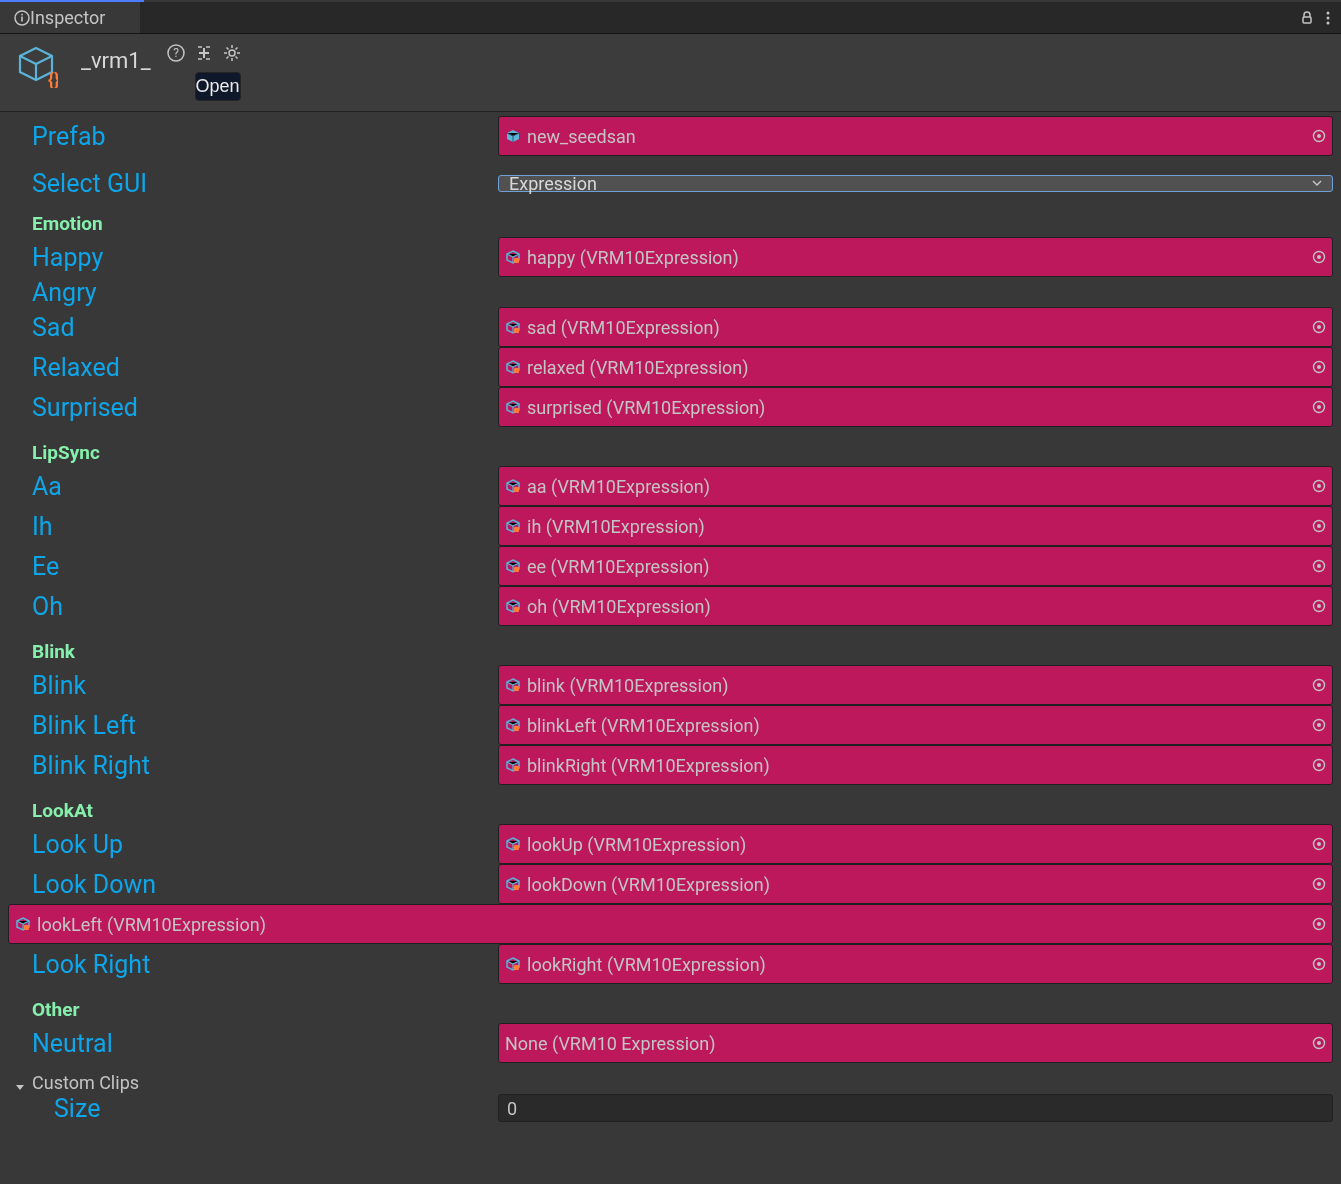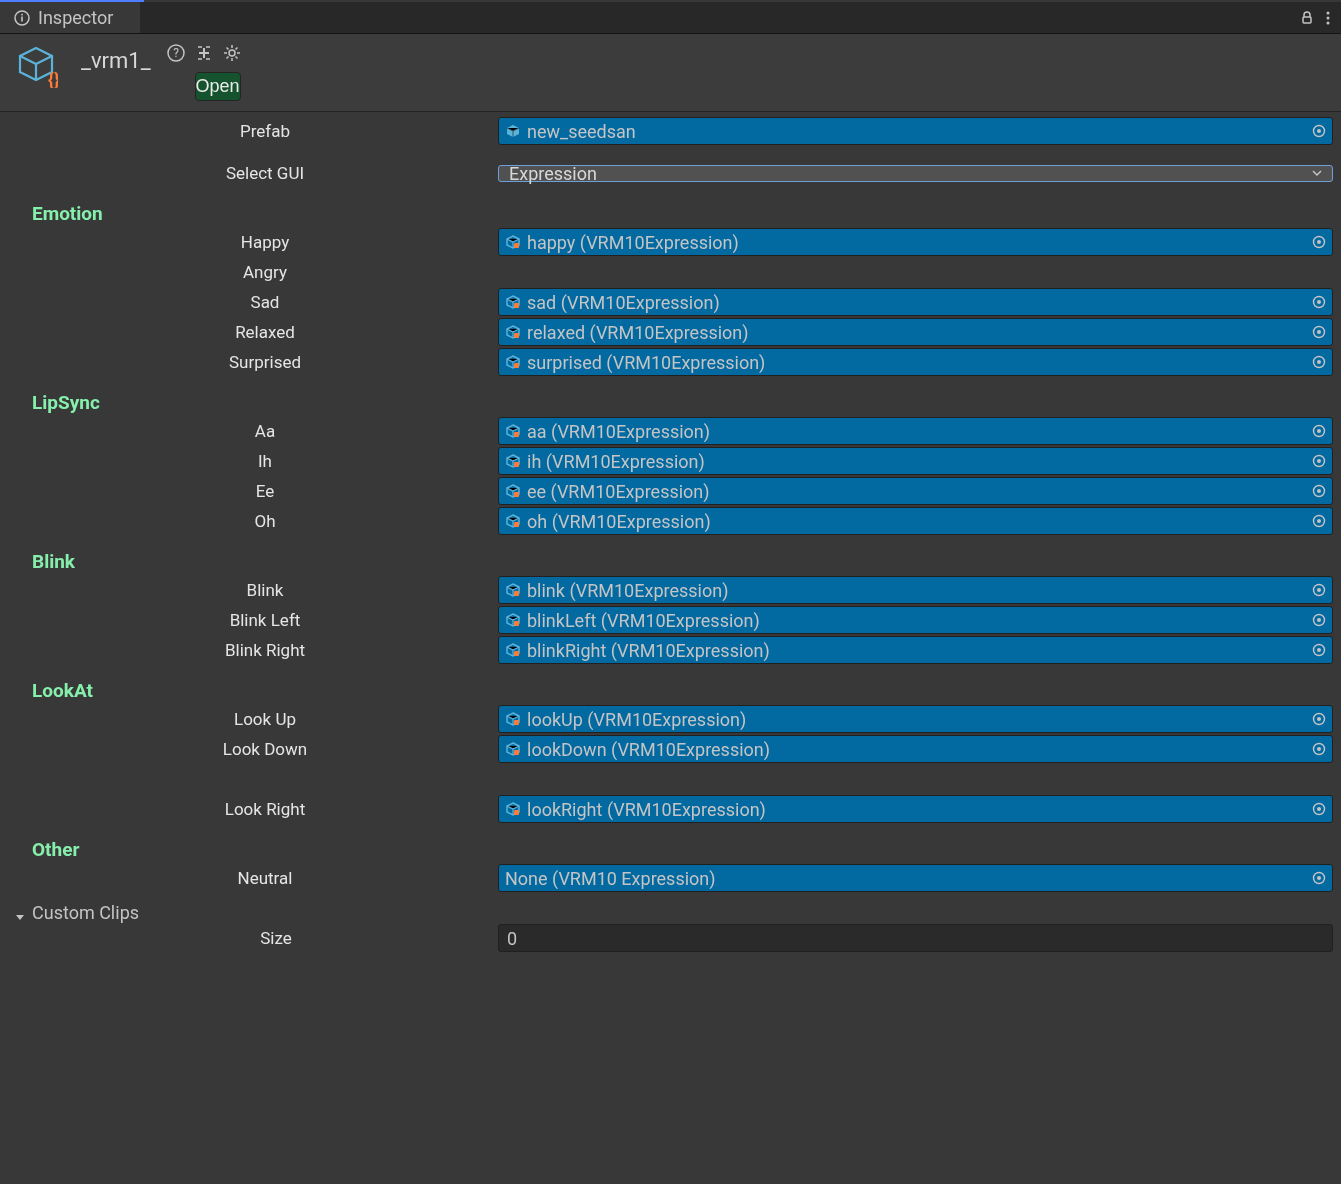--- a/index.html
+++ b/index.html
@@ -17,21 +17,20 @@
   background: #282828;
   height: 32px;
   display: flex;
   align-items: stretch;
   border-bottom: 1px solid #141414;
 }
 .tab {
   background: #383838;
   display: flex;
   align-items: center;
-  gap: 8px;
   padding: 0 14px;
   min-width: 140px;
 }
 .tab-bar .spacer { flex: 1; }
 .tab-bar .tab-icons {
   display: flex;
   align-items: center;
   gap: 10px;
   padding: 0 10px;
 }
@@ -51,56 +50,55 @@
   padding-top: 4px;
   margin-left: 7px;
 }
 .header-icons {
   margin-left: auto;
   display: flex;
   align-items: center;
   gap: 10px;
 }
 .open-btn {
-  background: #14532d;
+  background: #0f172a;
   border: 1px solid #242424;
   color: #eaeaea;
   font-size: 18px;
   padding: 3px 0;
   border-radius: 4px;
   margin-top: 4px;
   float: right;
   cursor: pointer;
 }
 .header-right { display: flex; flex-direction: column; align-items: flex-end; gap: 6px; }
 .body { padding: 4px 8px 8px 8px; }
 .row {
   display: flex;
   align-items: center;
   min-height: 30px;
   gap: 0;
 }
 .row .label {
   width: 490px;
   padding-left: 24px;
-  color: #e5e5e5;
-  font-size: 17px;
-  text-align: center;
+  color: #0ea5e9;
+  font-size: 25px;
 }
 .row .label.indent2 { padding-left: 46px; }
 .label-link { color: #4c86c8; }
 .obj-field {
   flex: 1;
-  background: #0369a1;
+  background: #be185d;
   border: 1px solid #202020;
   border-radius: 3px;
   display: flex;
   align-items: center;
   padding: 2px 4px 2px 6px;
-  height: 28px;
+  height: 40px;
   gap: 6px;
 }
 .obj-field .text { flex: 1; color: #c4c4c4; white-space: nowrap; overflow: hidden; }
 .target-icon {
   width: 18px; height: 18px; display: flex; align-items: center; justify-content: center;
   cursor: pointer;
 }
 .dropdown {
   flex: 1;
   background: #515151;
@@ -493,20 +491,36 @@
           <span class="text">lookDown (VRM10Expression)</span>
           <span class="target-icon">
             <svg width="14" height="14" viewBox="0 0 14 14">
               <circle cx="7" cy="7" r="5.5" fill="none" stroke="#c4c4c4" stroke-width="1.4"></circle>
               <circle cx="7" cy="7" r="2" fill="#c4c4c4"></circle>
             </svg>
           </span>
         </div>
       </div>
       <div class="row">
+        <div class="obj-field">
+          <span>
+            <svg width="16" height="16" viewBox="0 0 16 16">
+              <path d="M8 2 L14 5 L14 11 L8 14 L2 11 L2 5 Z" fill="none" stroke="#5bb3d8" stroke-width="1.5"></path>
+              <path d="M2 5 L8 8 L14 5 M8 8 L8 14" stroke="#5bb3d8" stroke-width="1.2"></path>
+              <rect x="9" y="9" width="5" height="5" fill="#ff7b3a" rx="1"></rect>
+            </svg>
+          </span>
+          <span class="text">lookLeft (VRM10Expression)</span>
+          <span class="target-icon">
+            <svg width="14" height="14" viewBox="0 0 14 14">
+              <circle cx="7" cy="7" r="5.5" fill="none" stroke="#c4c4c4" stroke-width="1.4"></circle>
+              <circle cx="7" cy="7" r="2" fill="#c4c4c4"></circle>
+            </svg>
+          </span>
+        </div>
       </div>
       <div class="row">
         <div class="label">Look Right</div>
         <div class="obj-field">
           <span>
             <svg width="16" height="16" viewBox="0 0 16 16">
               <path d="M8 2 L14 5 L14 11 L8 14 L2 11 L2 5 Z" fill="none" stroke="#5bb3d8" stroke-width="1.5"></path>
               <path d="M2 5 L8 8 L14 5 M8 8 L8 14" stroke="#5bb3d8" stroke-width="1.2"></path>
               <rect x="9" y="9" width="5" height="5" fill="#ff7b3a" rx="1"></rect>
             </svg>

